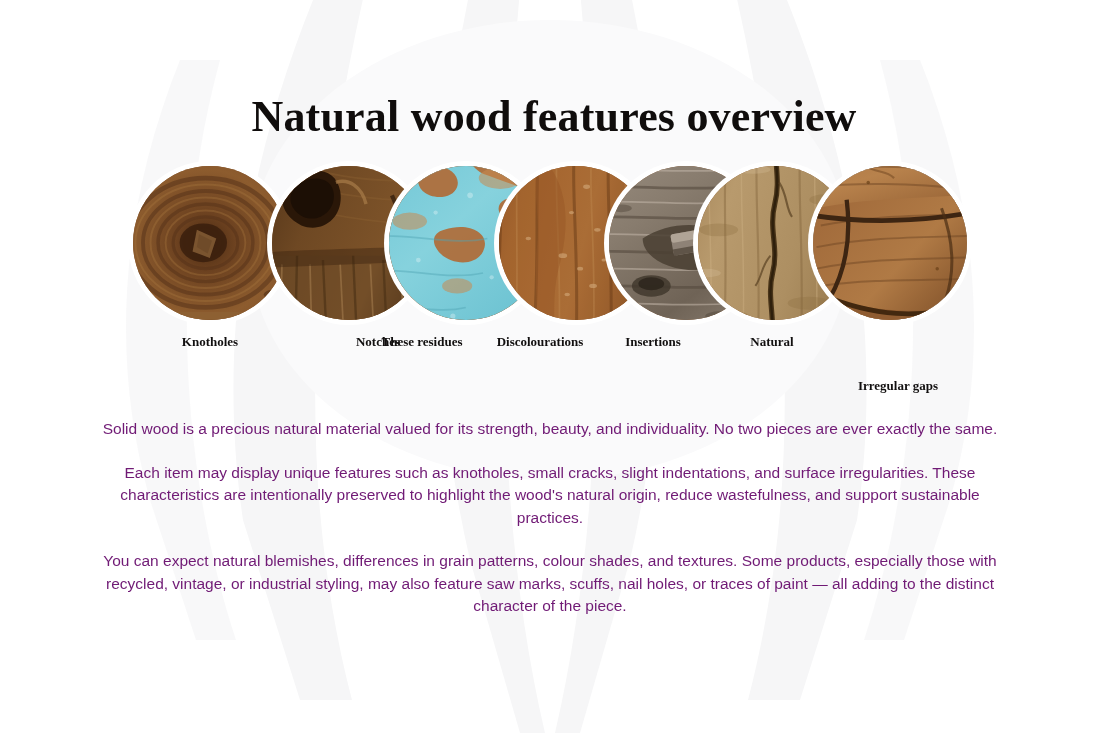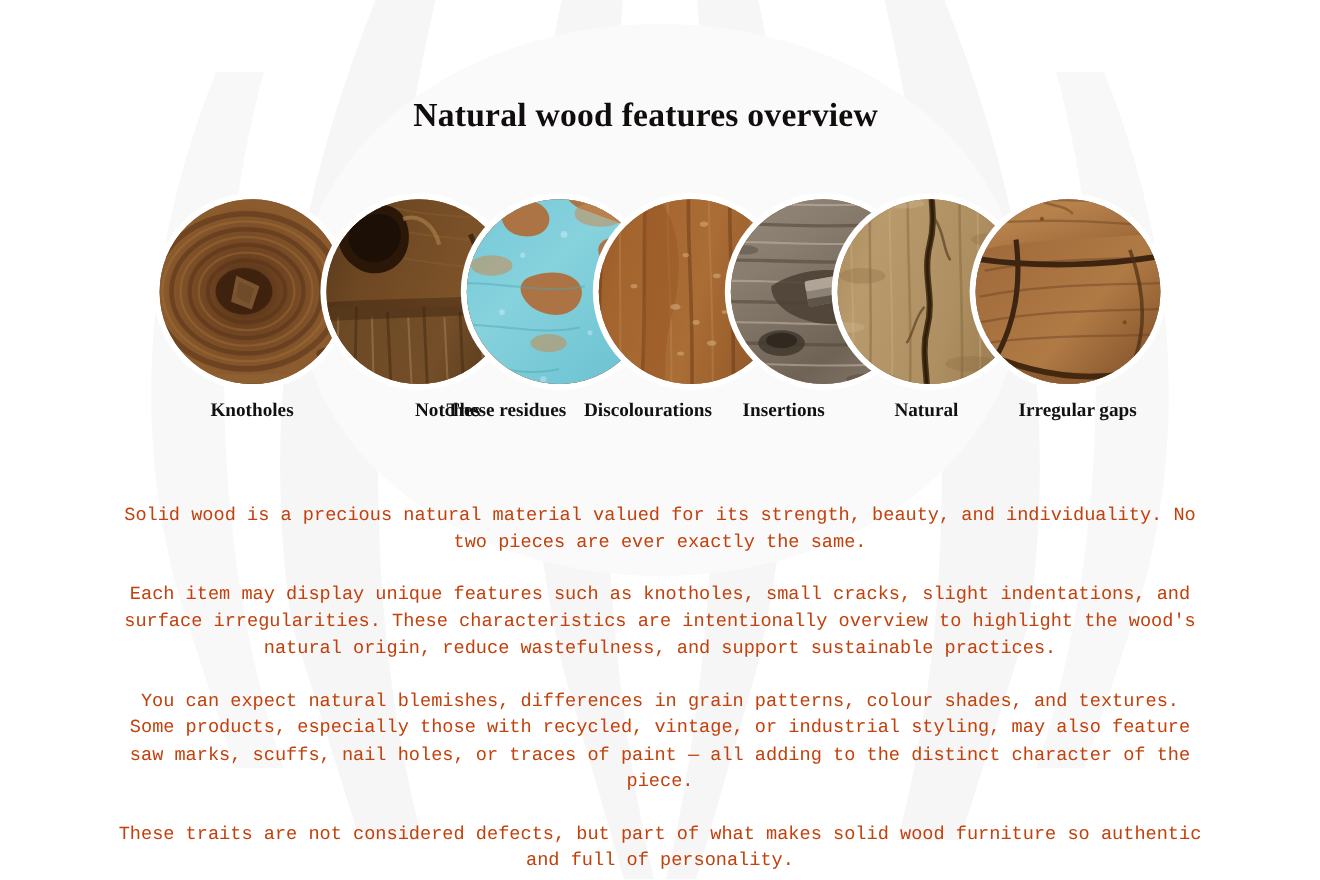--- a/index.html
+++ b/index.html
@@ -30,25 +30,26 @@
     height: 733px;
   }
 
   
   #title {
     position: absolute;
     top: 62px;
     left: 0;
     width: 1076px;
     text-align: center;
-    font-size: 28px;
+    font-size: 44px;
     font-weight: bold;
     letter-spacing: 0.2px;
     color: #100d0c;
     font-family: "Liberation Serif", "DejaVu Serif", serif;
+    padding-left: 16px;
   }
 
   
   #strip {
     position: absolute;
     top: 166px;
     left: 0;
     width: 1100px;
     height: 160px;
   }
@@ -75,41 +76,41 @@
     position: absolute;
     top: 334px;
     left: 0;
     width: 1100px;
     height: 24px;
   }
   .label {
     position: absolute;
     top: 0;
     text-align: center;
-    font-size: 16px;
+    font-size: 13px;
     font-weight: bold;
     color: #121010;
     white-space: nowrap;
     font-family: "Liberation Serif", "DejaVu Serif", serif;
   }
 
   
   #copy {
     position: absolute;
     top: 418px;
     left: 95px;
     width: 910px;
     text-align: center;
   }
   #copy p {
     margin: 0 0 21px 0;
     font-size: 15.5px;
     line-height: 22.5px;
-    color: #c2410c;
-    font-family: Liberation Mono, monospace;
+    color: #701a75;
+    font-family: Liberation Sans, sans-serif;
   }
   #copy p:last-child { margin-bottom: 0; }
   .p-narrow { padding: 0 8px; }
 </style>
 </head>
 <body>
 
 <svg id="watermark" viewBox="0 0 1100 733" preserveAspectRatio="none" aria-hidden="true">
   <g fill="#f6f6f7">
     <path d="M330 -40 C250 140 215 330 243 520 L300 700 L352 700 C300 500 300 260 372 -40 Z"></path>
@@ -458,23 +459,22 @@
     </div>
   </div>
 
   <div id="labels">
     <div class="label" style="left:130px; width:160px;">Knotholes</div>
     <div class="label" style="left:240px; width:160px;text-align:right;">Notches</div>
     <div class="label" style="left:342px; width:160px;">These residues</div>
     <div class="label" style="left:460px; width:160px;">Discolourations</div>
     <div class="label" style="left:573px; width:160px;font-family:Liberation Serif, serif;">Insertions</div>
     <div class="label" style="left:692px; width:160px;">Natural</div>
-    <div class="label" style="left:818px; width:160px;">Irregular gaps</div>
+    <div class="label" style="left:818px; width:160px;margin-top:44px;">Irregular gaps</div>
   </div>
 
   <div id="copy">
     <p>Solid wood is a precious natural material valued for its strength, beauty, and individuality. No two pieces are ever exactly the same.</p>
-    <p class="p-narrow">Each item may display unique features such as knotholes, small cracks, slight indentations, and surface irregularities. These characteristics are intentionally overview to highlight the wood's natural origin, reduce wastefulness, and support sustainable practices.</p>
+    <p class="p-narrow">Each item may display unique features such as knotholes, small cracks, slight indentations, and surface irregularities. These characteristics are intentionally preserved to highlight the wood's natural origin, reduce wastefulness, and support sustainable practices.</p>
     <p>You can expect natural blemishes, differences in grain patterns, colour shades, and textures. Some products, especially those with recycled, vintage, or industrial styling, may also feature saw marks, scuffs, nail holes, or traces of paint — all adding to the distinct character of the piece.</p>
-    <p>These traits are not considered defects, but part of what makes solid wood furniture so authentic and full of personality.</p>
   </div>
 
 </div>
 
 </body></html>

